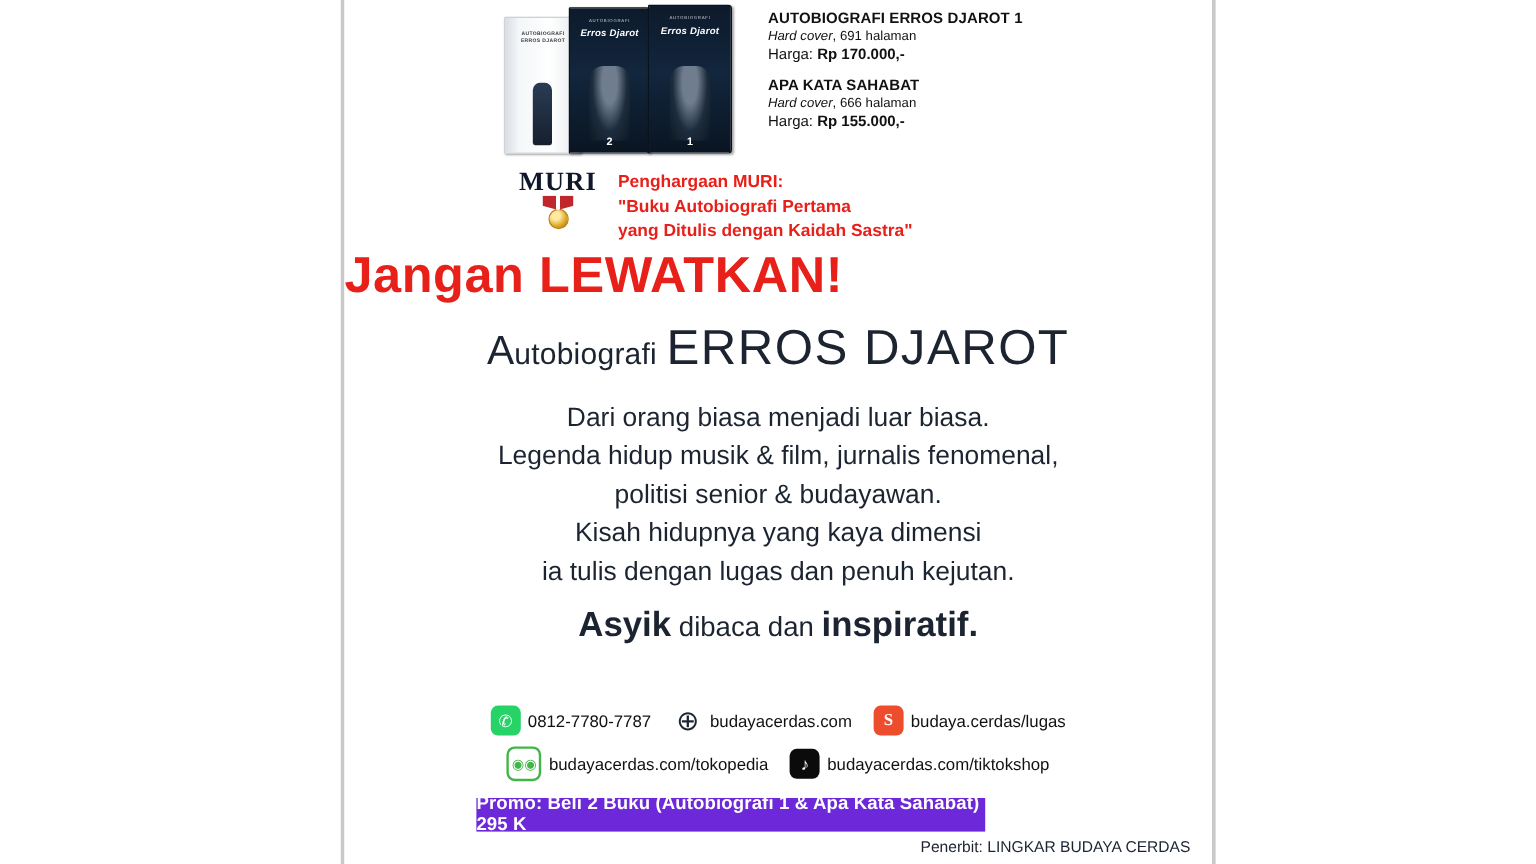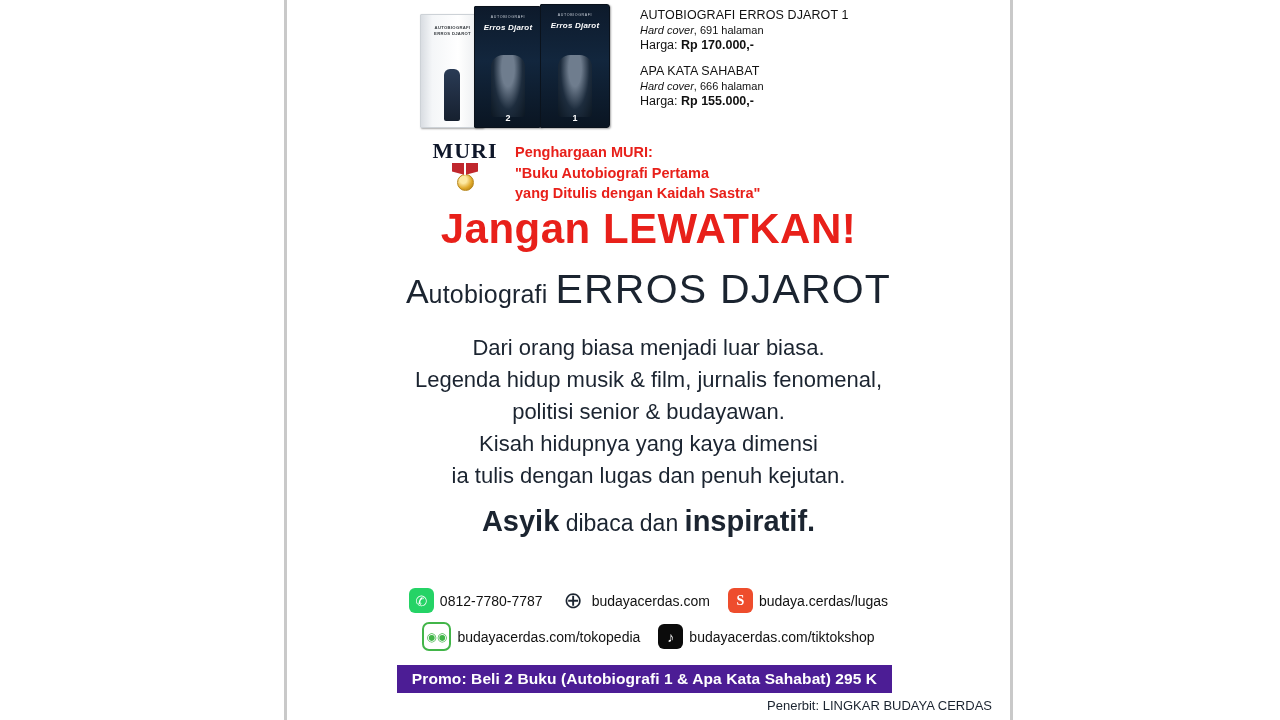--- a/index.html
+++ b/index.html
@@ -137,21 +137,21 @@
 
   .book-info {
     position: absolute;
     left: 353px;
     top: 8px;
     width: 330px;
     color: #111;
   }
   .bi-title {
     font-size: 12.5px;
-    font-weight: normal;
+    font-weight: bold;
     letter-spacing: .1px;
     margin: 0 0 2px 0;
   }
   .bi-sub {
     font-size: 11px;
     margin: 0 0 2px 0;
   }
   .bi-sub i { font-style: italic; }
   .bi-price { font-size: 12.5px; margin: 0; }
   .bi-price b { font-weight: bold; }
@@ -200,21 +200,20 @@
     font-size: 14.5px;
     font-weight: bold;
     line-height: 1.42;
   }
 
   
   .jangan {
     position: absolute;
     left: 0; top: 205px;
     width: 723px;
-    text-align: center;
     color: #e8201a;
     font-size: 42px;
     font-weight: bold;
     letter-spacing: .5px;
   }
 
   .bigname {
     position: absolute;
     left: 0; top: 266px;
     width: 723px;
@@ -299,23 +298,23 @@
   .ic-wa { background: #25d366; border-radius: 6px; }
   .ic-web { background: #ffffff; color: #1b2430; border: 0; font-size: 23px; }
   .ic-shopee { background: #ee4d2d; border-radius: 6px; font-weight: bold; font-family: "Liberation Serif", serif; }
   .ic-tokped { background: #ffffff; border: 2px solid #42b549; border-radius: 7px; color:#42b549; font-size: 12px; }
   .ic-tiktok { background: #0b0b0b; border-radius: 6px; font-weight: bold; }
 
   .promo {
     position: absolute;
     left: 110px;
     top: 665px;
-    width: 495px;
+    width: 424px;
     height: 28px;
-    background: #4c1d95;
+    background: #6d28d9;
     color: #ffffff;
     font-size: 15.5px;
     font-weight: bold;
     display: flex;
     align-items: center;
     justify-content: center;
     letter-spacing: .1px;
   }
   .publisher {
     position: absolute;

